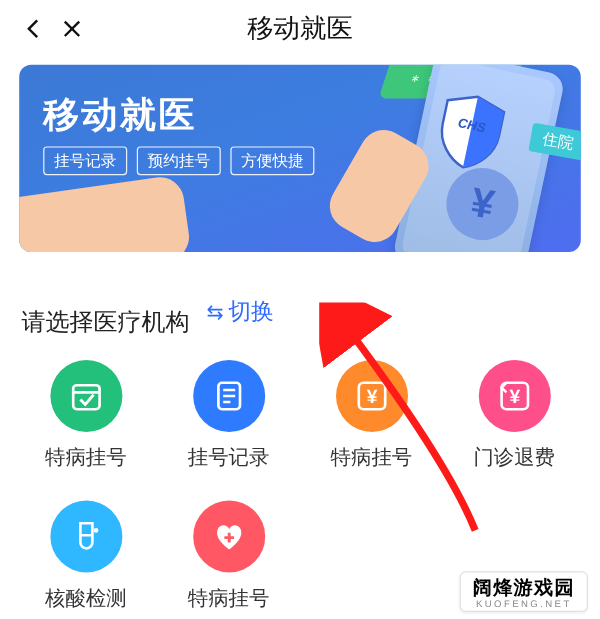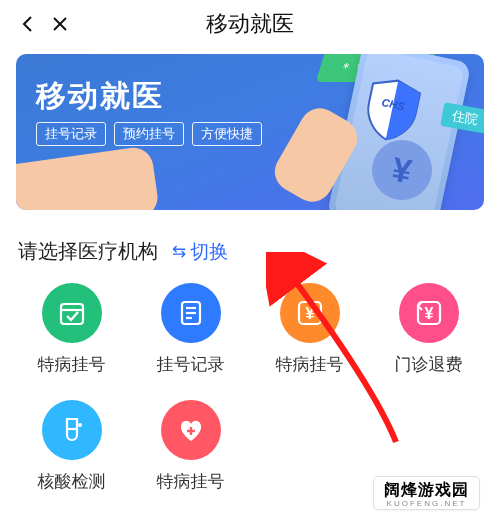--- a/index.html
+++ b/index.html
@@ -104,21 +104,21 @@
     border-radius:20px;
   }
   .hand1 { left:-20px; bottom:-16px; width:160px; height:70px; transform: rotate(-8deg);}
   .hand2 { right:138px; top:56px; width:60px; height:90px; transform: rotate(30deg);}
 
   .section-hdr {
     display:flex; align-items:center;
     margin: 28px 18px 18px 18px;
     gap: 14px;
   }
-  .section-hdr .sh-title { font-size:20px; color:#222; }
+  .section-hdr .sh-title { font-size:20px; color:#222;margin-top:17px; }
   .switch-btn {
     color:#2f6bff; font-size:19px;
     display:flex; align-items:center; gap:4px;
     cursor:pointer;
   }
   .switch-btn .sw-icon { font-size:17px; }
 
   .grid {
     padding: 0 12px;
     display: grid;
@@ -139,21 +139,21 @@
   
   .arrow-wrap {
     position:absolute;
     left: 266px; top: 252px;
     width: 160px; height: 200px;
     pointer-events:none;
   }
 
   .watermark {
     position:absolute;
-    right:20px; bottom:6px;
+    right:10px; bottom:6px;
     background:#fff;
     border:1px solid #e0e0e0;
     border-radius:5px;
     padding:3px 10px 1px 10px;
     text-align:center;
     box-shadow:0 1px 2px rgba(0,0,0,0.05);
   }
   .watermark .wt { font-size:16px; font-weight:700; color:#000; letter-spacing:1px;}
   .watermark .ws { font-size:8px; color:#888; letter-spacing:2px; margin-top:-2px;}
 </style>

